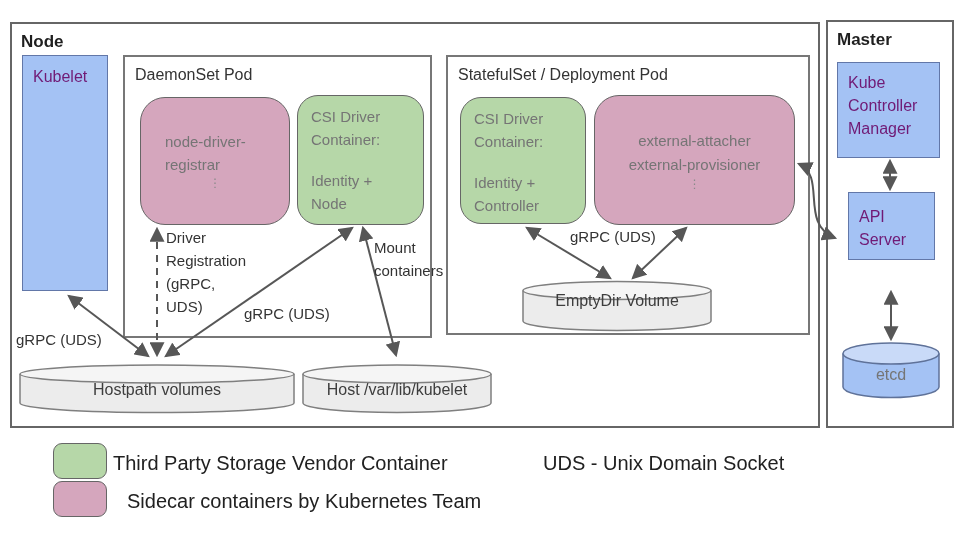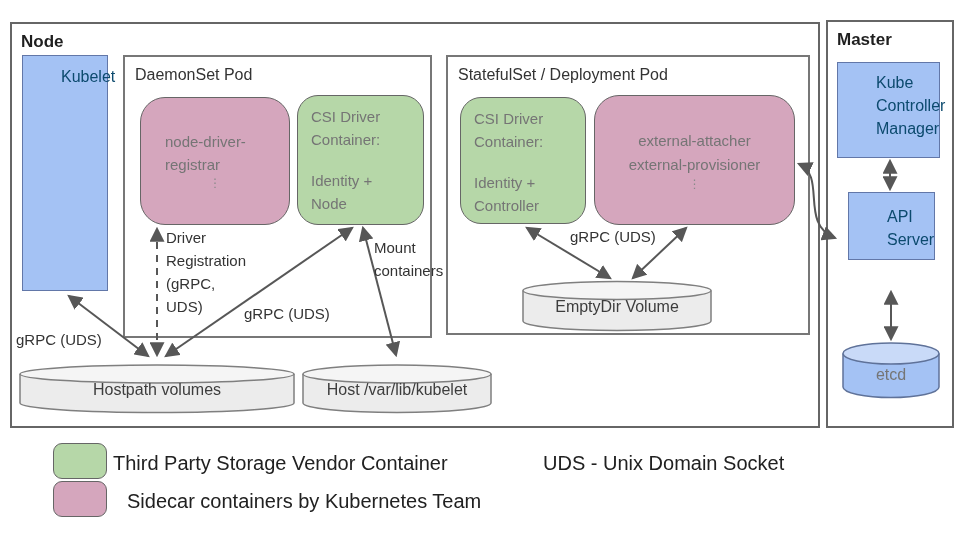--- a/index.html
+++ b/index.html
@@ -3,21 +3,21 @@
 <meta charset="utf-8">
 <style>
   html,body{margin:0;padding:0;background:#fff;}
   .canvas{position:relative;width:960px;height:540px;background:#fff;
     font-family:"Liberation Sans",sans-serif;overflow:hidden;}
   .frame{position:absolute;background:#fff;border:2px solid #666;box-sizing:border-box;}
   .frame-title{font-weight:bold;font-size:17px;color:#1f1f1f;padding:8px 0 0 9px;white-space:nowrap;}
   .pod{position:absolute;background:#fff;border:2px solid #777;box-sizing:border-box;}
   .pod-title{font-size:16px;color:#333;padding:9px 0 0 10px;white-space:nowrap;}
   .bluebox{position:absolute;background:#a4c2f4;border:1.5px solid #6277a8;box-sizing:border-box;
-    color:#0c4a6e;font-size:16px;padding-left:28px;}
+    color:#701a75;font-size:16px;}
   .roundbox{position:absolute;border:1.5px solid #666;box-sizing:border-box;border-radius:25px;
     color:#757575;font-size:15px;}
   .green{background:#b6d7a8;}
   .pink{background:#d5a6bd;}
   .line{display:block;line-height:23px;white-space:nowrap;}
   .ellipsis{display:block;text-align:center;font-size:12px;color:#8a8a8a;line-height:14px;}
   .cyl{position:absolute;}
   .cyl-label{position:absolute;width:100%;text-align:center;font-size:16px;color:#3d3d3d;white-space:nowrap;}
   .arrow-label{position:absolute;font-size:15px;color:#333;white-space:nowrap;line-height:22px;}
   .legend-swatch{position:absolute;width:54px;height:36px;border:1.5px solid #666;border-radius:9px;box-sizing:border-box;}
@@ -83,21 +83,21 @@
     <span class="line" style="line-height:24px;">external-attacher</span>
     <span class="line" style="line-height:24px;">external-provisioner</span>
     <span class="ellipsis">⋮</span>
   </div>
 
   <div class="cyl" style="left:522px;top:280px;width:190px;height:52px;">
     <svg width="190" height="52">
       <path d="M1 10.5 V41 A94 9.5 0 0 0 189 41 V10.5" fill="#ececec" stroke="#7f7f7f" stroke-width="1.5"></path>
       <ellipse cx="95" cy="10.5" rx="94" ry="9" fill="#f5f5f5" stroke="#7f7f7f" stroke-width="1.5"></ellipse>
     </svg>
-    <div class="cyl-label" style="top:18px;">EmptyDir Volume</div>
+    <div class="cyl-label" style="top:12px;">EmptyDir Volume</div>
   </div>
 
   <div class="cyl" style="left:19px;top:364px;width:276px;height:50px;">
     <svg width="276" height="50">
       <path d="M1 10 V39 A137 9.5 0 0 0 275 39 V10" fill="#ececec" stroke="#7f7f7f" stroke-width="1.5"></path>
       <ellipse cx="138" cy="10" rx="137" ry="9" fill="#f5f5f5" stroke="#7f7f7f" stroke-width="1.5"></ellipse>
     </svg>
     <div class="cyl-label" style="top:17px;">Hostpath volumes</div>
   </div>
 

